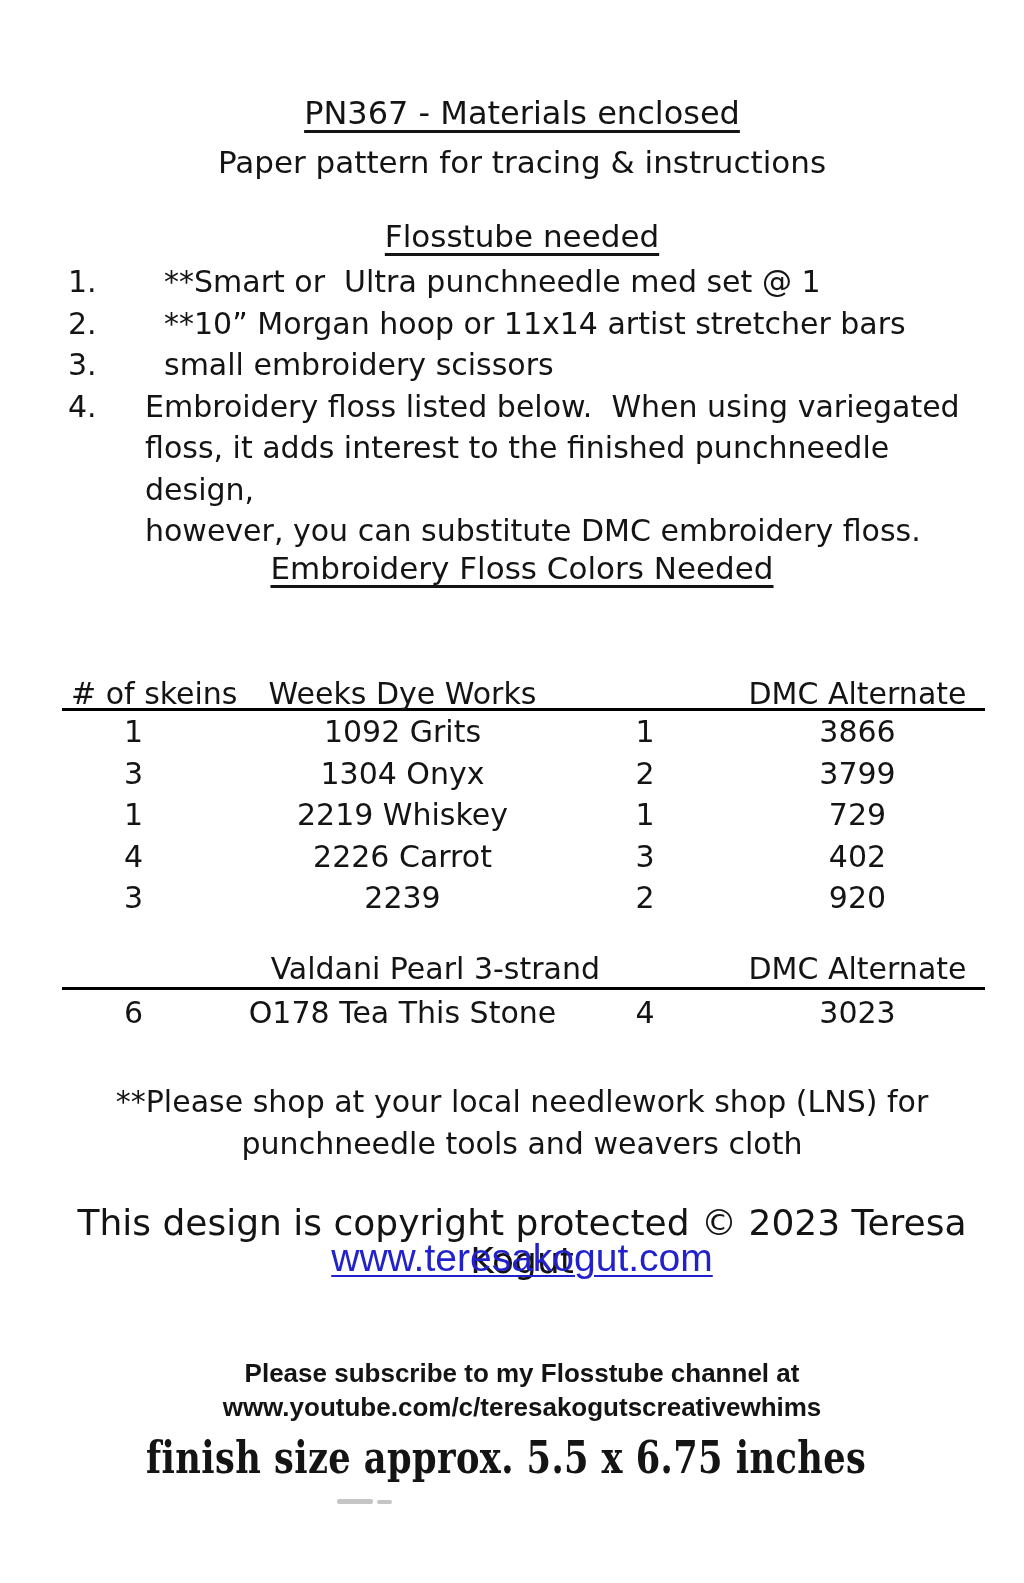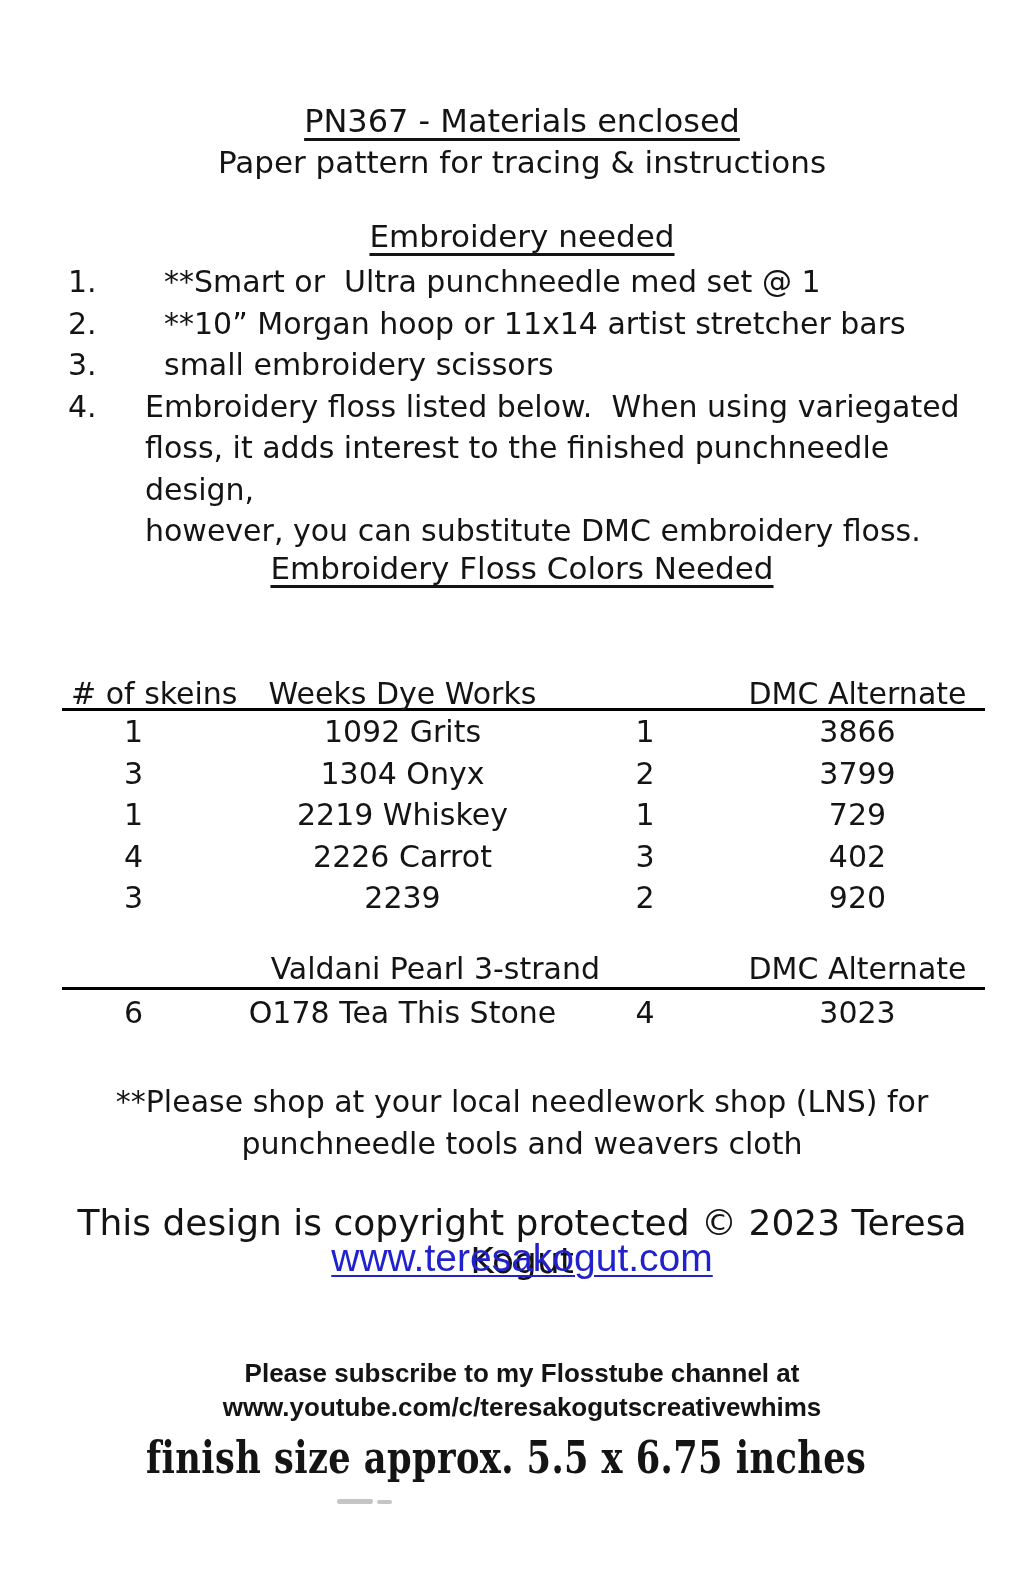--- a/index.html
+++ b/index.html
@@ -9,21 +9,21 @@
     width:1024px; height:1583px;
     background:#ffffff;
     color:#141414;
     font-family:"DejaVu Sans", sans-serif;
     overflow:hidden;
   }
   .center-band { position:absolute; left:60px; width:924px; text-align:center; }
   .u { text-decoration:underline; text-decoration-thickness:2.5px; text-underline-offset:6px; }
   .pre { white-space:pre-wrap; }
 
-  .title      { top:93px;  font-size:32px; line-height:40px;margin-top:8px; }
+  .title      { top:93px;  font-size:32px; line-height:40px; }
   .subtitle   { top:142px; font-size:31px; line-height:40px; }
   .h-materials{ top:216px; font-size:31px; line-height:40px; }
 
   .list { position:absolute; left:62px; top:261px; width:930px; font-size:30px; line-height:41.5px; }
   .list-row { display:grid; grid-template-columns:78px 1fr; }
   .list-row .num { padding-left:6px; }
   .list-row .txt-a { padding-left:24px; }
   .list-row .txt-b { padding-left:5px; }
 
   .h-floss { top:548px; font-size:31px; line-height:40px; }
@@ -70,21 +70,21 @@
 
 <div class="page">
 
   <div class="center-band title">
     <span class="u">PN367 - Materials enclosed</span>
   </div>
 
   <div class="center-band subtitle">Paper pattern for tracing &amp; instructions</div>
 
   <div class="center-band h-materials">
-    <span class="u">Embroidery needed</span>
+    <span class="u">Flosstube needed</span>
   </div>
 
   <div class="list">
     <div class="list-row">
       <span class="num">1.</span>
       <span class="txt-a pre">**Smart or  Ultra punchneedle med set @ 1</span>
     </div>
     <div class="list-row">
       <span class="num">2.</span>
       <span class="txt-a pre">**10” Morgan hoop or 11x14 artist stretcher bars</span>

